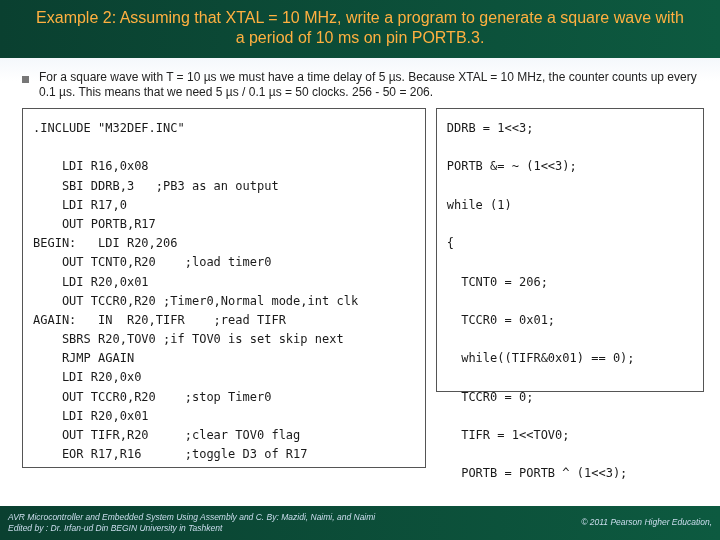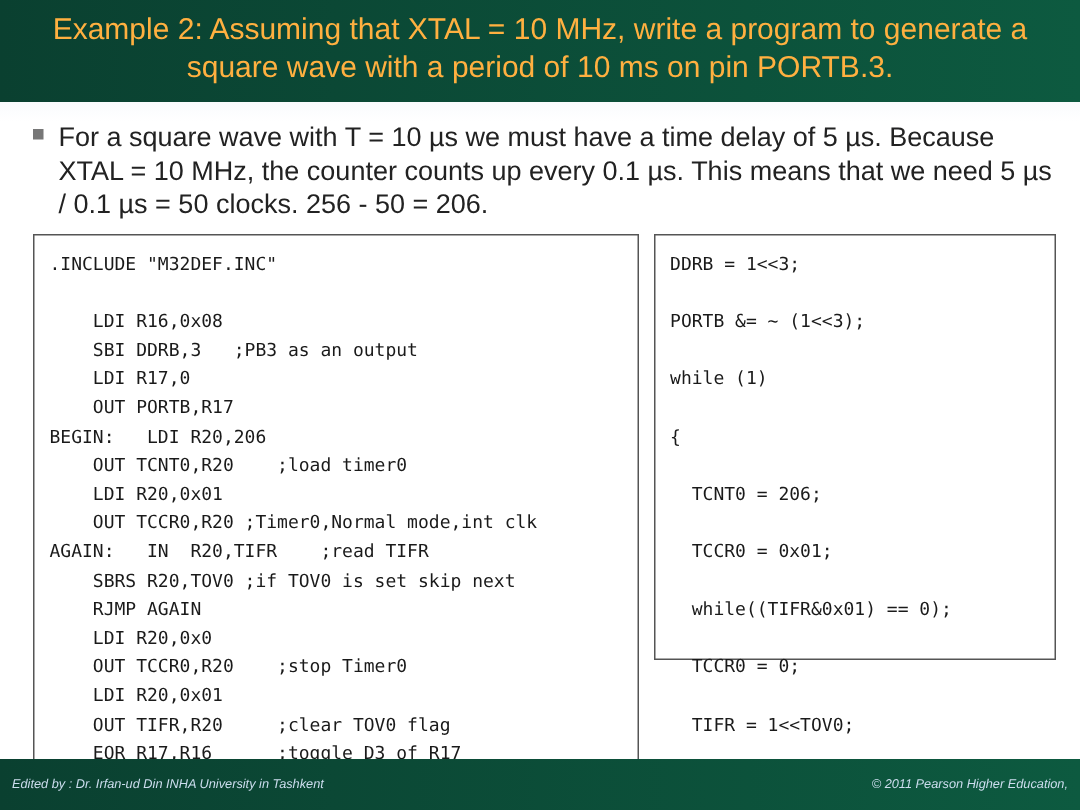--- a/index.html
+++ b/index.html
@@ -1,22 +1,22 @@
 <!DOCTYPE html>
 <html><head>
 <meta charset="utf-8">
 <style>
   * { box-sizing: border-box; margin: 0; padding: 0; }
   body { width: 720px; height: 540px; font-family: Verdana, Tahoma, sans-serif; background: #fff; overflow: hidden; }
   .slide { width: 720px; height: 540px; position: relative; background: linear-gradient(to bottom, #d9e6f2 0%, #fff 15%); }
-  .title-bar { background: linear-gradient(to right, #0a4030, #0d5a40); color: #ffb040; font-size: 20px; text-align: center; padding: 8px 30px 10px 30px; line-height: 1.25; }
+  .title-bar { background: linear-gradient(to right, #0a4030, #0d5a40); color: #ffb040; font-size: 16px; text-align: center; padding: 8px 30px 10px 30px; line-height: 1.25; }
   .body-area { padding: 12px 16px 8px 22px; }
   .bullet-row { display: flex; align-items: flex-start; gap: 10px; margin-bottom: 4px; }
   .bullet-square { width: 7px; height: 7px; background: #777; margin-top: 6px; flex-shrink: 0; }
-  .bullet-text { font-size: 18px; color: #222; line-height: 1.25; }
+  .bullet-text { font-size: 12px; color: #222; line-height: 1.25; }
   .code-row { display: flex; gap: 10px; margin-top: 8px; }
   .code-box { border: 1px solid #555; padding: 10px 10px; font-family: "Courier New", monospace; font-size: 12px; line-height: 1.6; background: #fff; color: #1a1a1a; }
   .code-left { flex: 1.55; overflow: hidden; height: 360px; }
   .code-right { flex: 1; height: 284px; }
   .code-box pre { white-space: pre; }
   .footer { position: absolute; bottom: 0; left: 0; right: 0; height: 34px; background: linear-gradient(to right, #0a4030, #0d5a40); color: #cde; font-size: 8.5px; display: flex; justify-content: space-between; align-items: center; padding: 0 8px; font-style: italic; }
   .footer .left { line-height: 1.3; }
   .footer .right { text-align: right; line-height: 1.3; }
 </style>
 </head>
@@ -75,19 +75,20 @@
 
   PORTB = PORTB ^ (1&lt;&lt;3);
 
 }</pre>
       </div>
     </div>
   </div>
 
   <div class="footer">
     <div class="left">
-      <div>Edited by : Dr. Irfan-ud Din INHA University in Tashkent</div>
+      <div>AVR Microcontroller and Embedded System Using Assembly and C. By: Mazidi, Naimi, and Naimi</div>
+      <div>Edited by : Dr. Irfan-ud Din BEGIN University in Tashkent</div>
     </div>
     <div class="right">
       <div>© 2011   Pearson Higher Education,</div>
     </div>
   </div>
 </div>
 
 </body></html>

